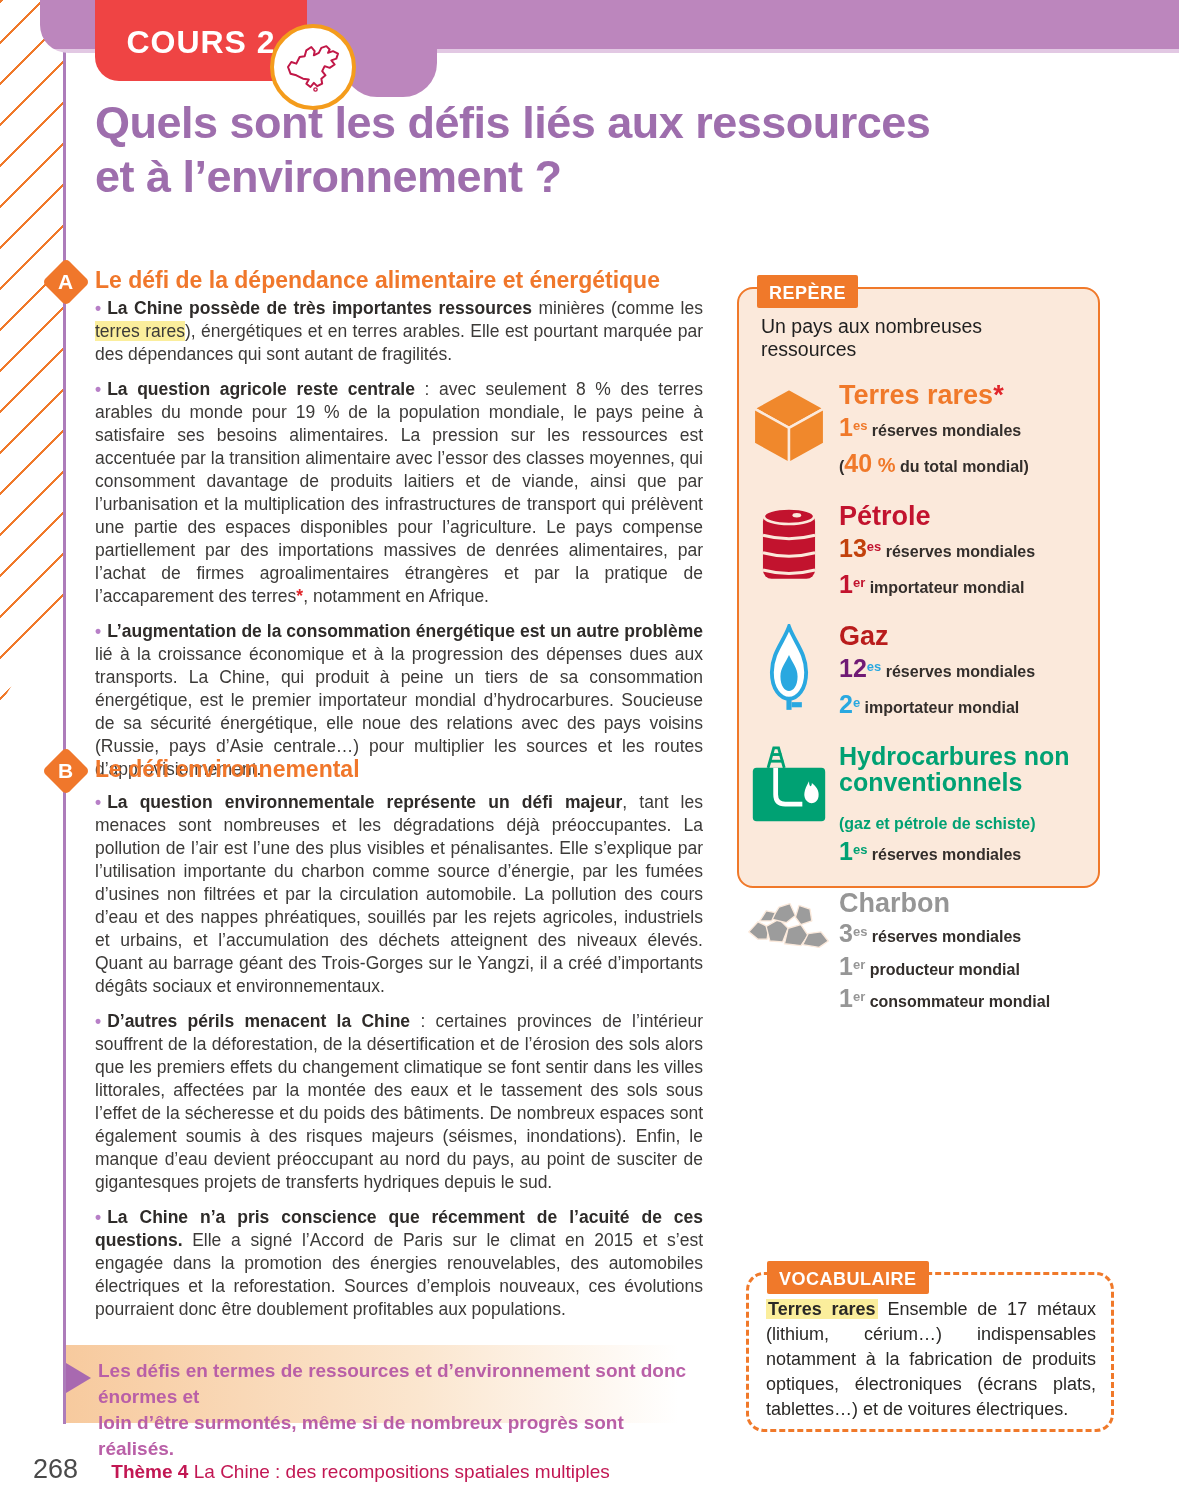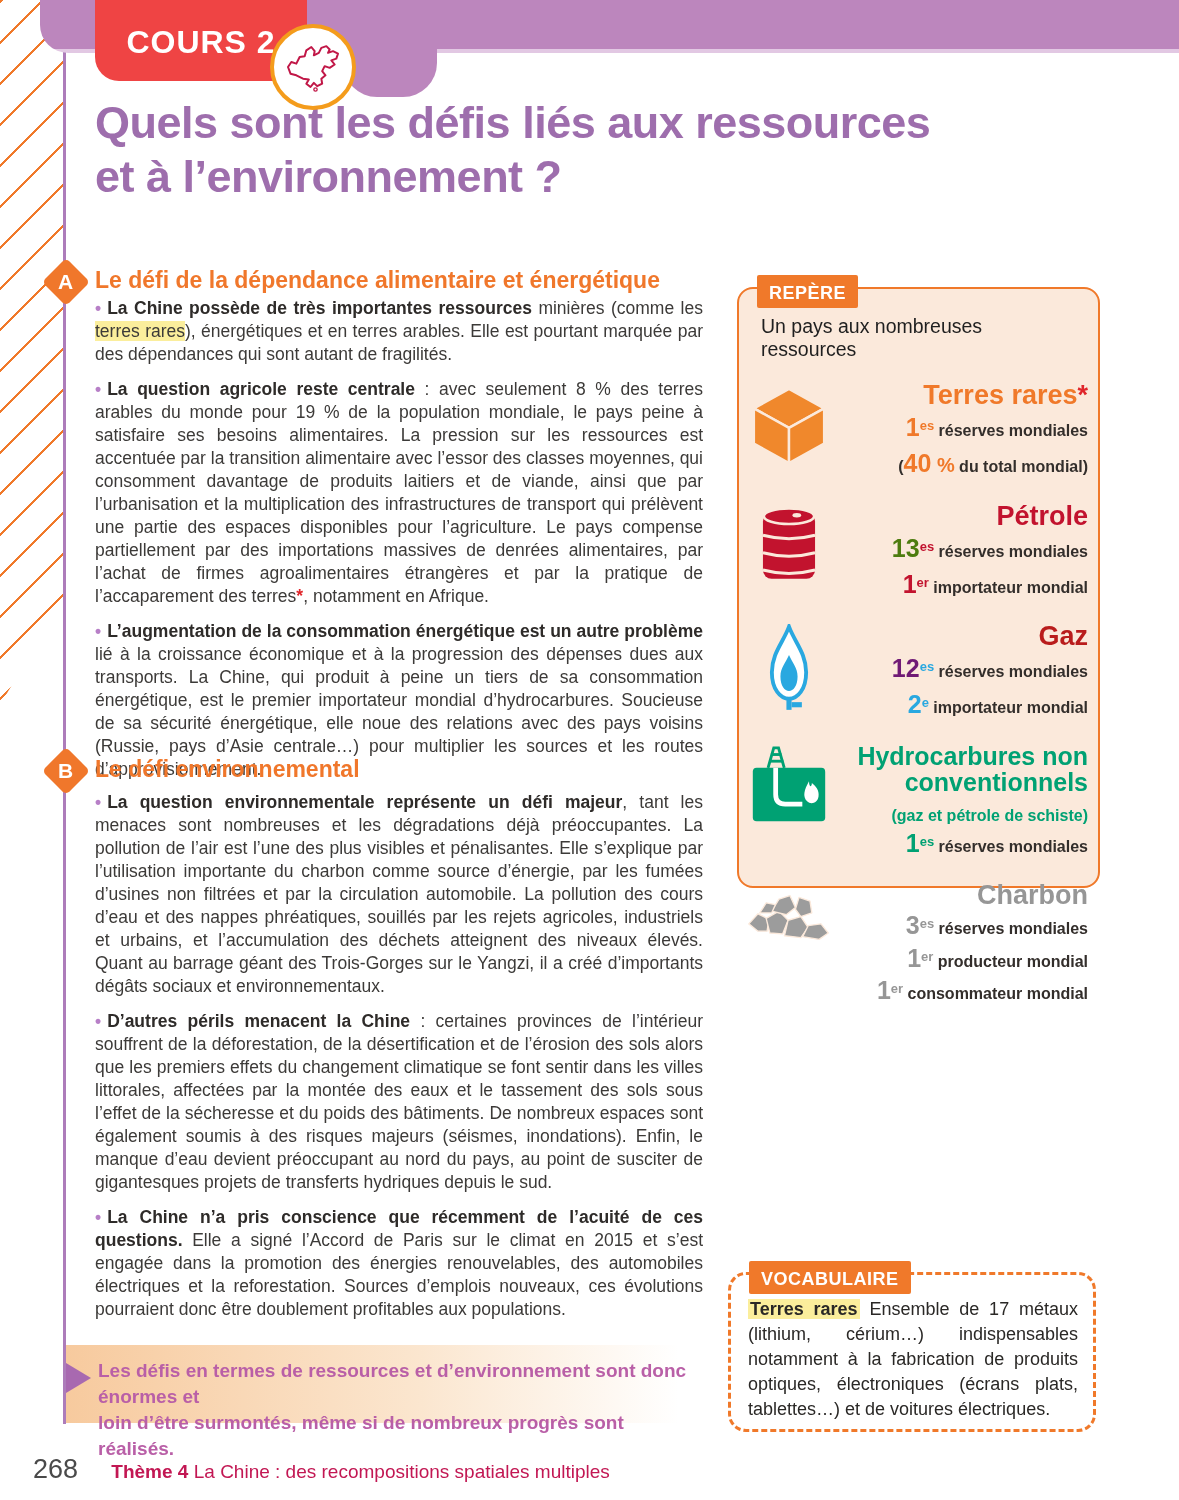--- a/index.html
+++ b/index.html
@@ -62,35 +62,35 @@
   .footer .pagenum{color:#4A4A4A;font-size:27px;margin-right:28px;}
   .footer .theme-label{color:#C21753;font-weight:bold;}
   .footer .theme-title{color:#C21753;}
 
   
   .repere-box{position:absolute;left:737px;top:287px;width:363px;height:601px;z-index:3;
     background:#FBE9DB;border:2px solid #F0792A;border-radius:16px;box-sizing:border-box;}
   .box-label{position:absolute;top:-14px;left:18px;background:#F0792A;color:#fff;font-weight:bold;
     font-size:18px;letter-spacing:0.5px;padding:8px 12px 4px;border-radius:2px;}
   .repere-title{margin:26px 18px 0 22px;font-size:19.5px;color:#1F1F1F;}
-  .repere-item{display:flex;margin-top:20px;text-align:right;}
+  .repere-item{display:flex;margin-top:20px;}
   .ri-icon{width:100px;flex:0 0 100px;display:flex;justify-content:center;align-items:flex-start;padding-top:2px;}
   .ri-text{flex:1;padding-right:10px;}
   .ri-title{font-size:27px;font-weight:bold;line-height:1.04;}
   .repere-item.hydro .ri-title{font-size:25px;}
   .ri-ast{color:#E0262B;}
-  .ri-sub{font-size:16px;font-weight:bold;margin-top:12px;}
+  .ri-sub{font-size:16px;font-weight:bold;margin-top:20px;}
   .ri-line{font-size:16px;font-weight:bold;color:#332E2B;line-height:1.45;}
   .repere-item.charbon .ri-line{line-height:1.3;}
   .ri-num{font-size:25px;font-weight:bold;}
   .ri-sup{font-size:13px;font-weight:bold;}
   .ri-unit{font-size:20px;font-weight:bold;}
 
   
-  .vocab-box{position:absolute;left:728px;top:1272px;width:368px;height:160px;z-index:3;
+  .vocab-box{position:absolute;left:746px;top:1272px;width:368px;height:160px;z-index:3;
     background:#fff;border:3px dashed #F0792A;border-radius:18px;box-sizing:border-box;}
   .vocab-text{margin:22px 15px 0 17px;font-size:18px;line-height:25px;color:#2A2826;text-align:justify;}
   .vocab-term{font-weight:bold;background:#FBEE9C;padding:0 2px;}
 </style>
 </head>
 <body>
 
 <div class="stripes"></div>
 <div class="vline"></div>
 
@@ -165,21 +165,21 @@
         <rect x="8" y="10" width="60" height="76" rx="10" fill="#C2132E"></rect>
         <path d="M8,36 Q38,44 68,36" stroke="#FBE9DB" stroke-width="3.5" fill="none"></path>
         <path d="M8,56 Q38,64 68,56" stroke="#FBE9DB" stroke-width="3.5" fill="none"></path>
         <path d="M8,76 Q38,84 68,76" stroke="#FBE9DB" stroke-width="3.5" fill="none"></path>
         <ellipse cx="38" cy="14" rx="29" ry="9" fill="#C2132E" stroke="#FBE9DB" stroke-width="3"></ellipse>
         <ellipse cx="47" cy="13" rx="5" ry="2.6" fill="#FBE9DB"></ellipse>
       </svg>
     </div>
     <div class="ri-text">
         <div class="ri-title" style="color: rgb(194, 19, 46);"><span>Pétrole</span></div>
-        <div class="ri-line"><span class="ri-num" style="color: #4d7c0f; margin-left: 12px;">13</span><sup class="ri-sup" style="color: rgb(194, 19, 46);">es</sup><span> réserves mondiales</span></div>
+        <div class="ri-line"><span class="ri-num" style="color: #c2410c;">13</span><sup class="ri-sup" style="color: rgb(194, 19, 46);">es</sup><span> réserves mondiales</span></div>
         <div class="ri-line"><span class="ri-num" style="color: rgb(194, 19, 46);">1</span><sup class="ri-sup" style="color: rgb(194, 19, 46);">er</sup><span> importateur mondial</span></div>
       </div>
   </div>
 
   <div class="repere-item gaz">
     <div class="ri-icon">
       <svg width="48" height="86" viewBox="0 0 56 100">
         <path d="M28,3 C22,20 8,34 8,56 C8,76 18,87 28,87 C38,87 48,76 48,56 C48,34 34,20 28,3 Z" fill="#fff" stroke="#29A8E0" stroke-width="4.5"></path>
         <path d="M28,36 C24,45 18,51 18,61 C18,72 23,78 28,78 C33,78 38,72 38,61 C38,51 32,45 28,36 Z" fill="#29A8E0"></path>
         <rect x="25" y="85" width="6" height="15" fill="#29A8E0"></rect>

